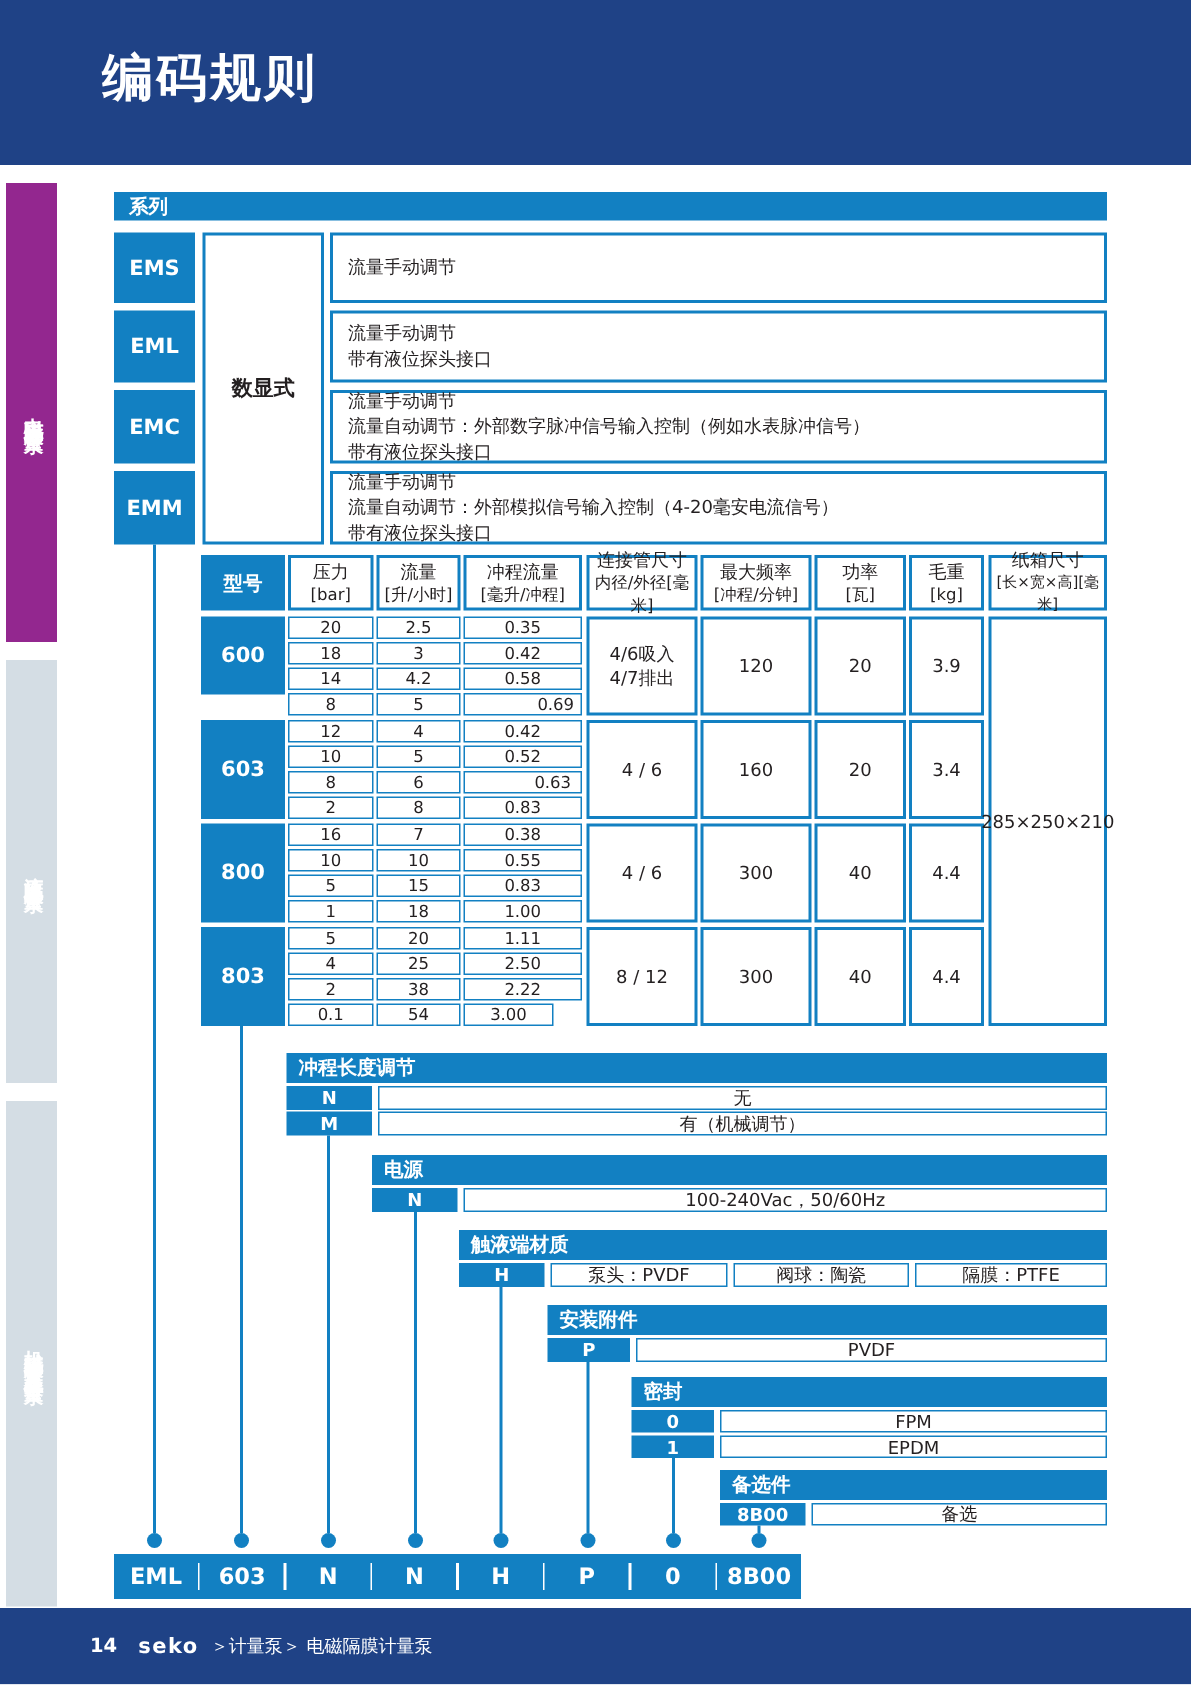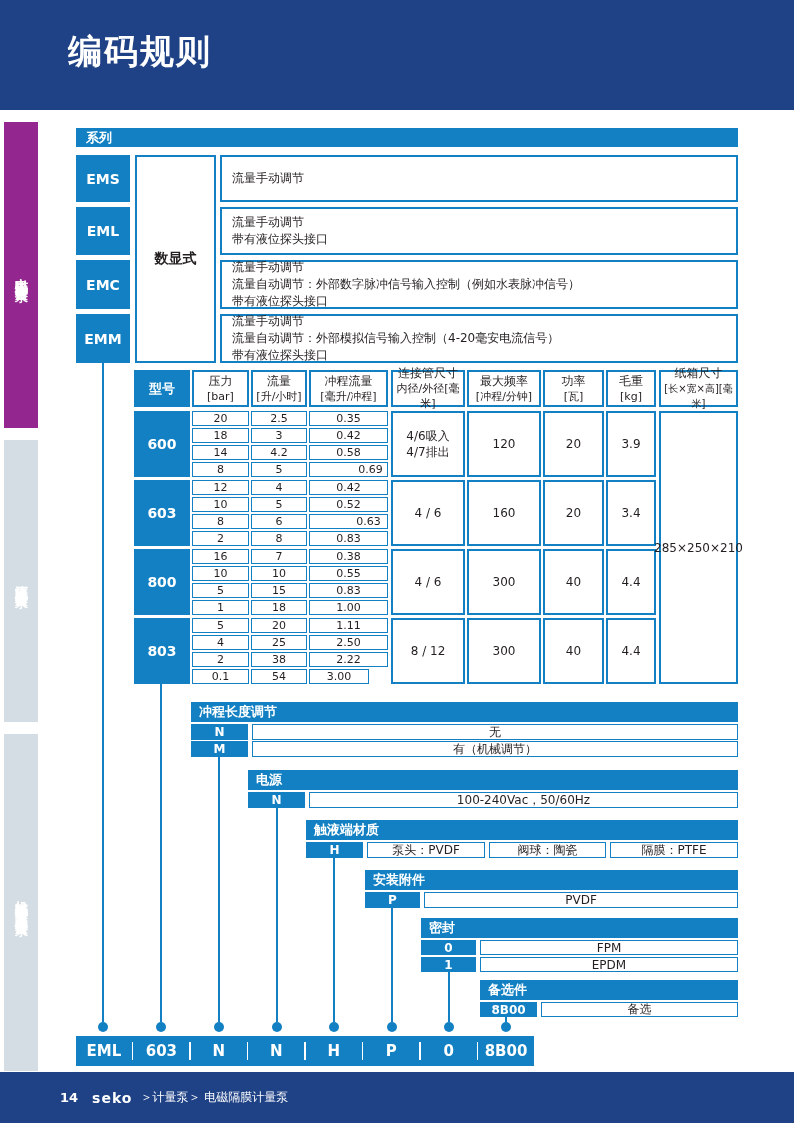--- a/index.html
+++ b/index.html
@@ -105,21 +105,21 @@
   </div>
   <div class="abs box hcell" style="left:606px;top:370px;width:50px;height:37px;">
     <span>毛重</span>
     <span class="unit">[kg]</span>
   </div>
   <div class="abs box hcell" style="left:659px;top:370px;width:79px;height:37px;">
     <span>纸箱尺寸</span>
     <span class="unit" style="font-size:10px;">[长×宽×高][毫米]</span>
   </div>
 
-  <div class="abs blue-cell model-cell" style="left:134px;top:411px;width:56px;height:66px;">600</div>
+  <div class="abs blue-cell model-cell" style="left:134px;top:411px;width:56px;height:52px;">600</div>
   <div class="abs thin-box mini" style="left:192px;top:411px;width:57px;height:15px;">20</div>
   <div class="abs thin-box mini" style="left:192px;top:428px;width:57px;height:15px;">18</div>
   <div class="abs thin-box mini" style="left:192px;top:445px;width:57px;height:15px;">14</div>
   <div class="abs thin-box mini" style="left:192px;top:462px;width:57px;height:15px;">8</div>
   <div class="abs thin-box mini" style="left:251px;top:411px;width:56px;height:15px;">2.5</div>
   <div class="abs thin-box mini" style="left:251px;top:428px;width:56px;height:15px;">3</div>
   <div class="abs thin-box mini" style="left:251px;top:445px;width:56px;height:15px;">4.2</div>
   <div class="abs thin-box mini" style="left:251px;top:462px;width:56px;height:15px;">5</div>
   <div class="abs thin-box mini" style="left:309px;top:411px;width:79px;height:15px;">0.35</div>
   <div class="abs thin-box mini" style="left:309px;top:428px;width:79px;height:15px;">0.42</div>

